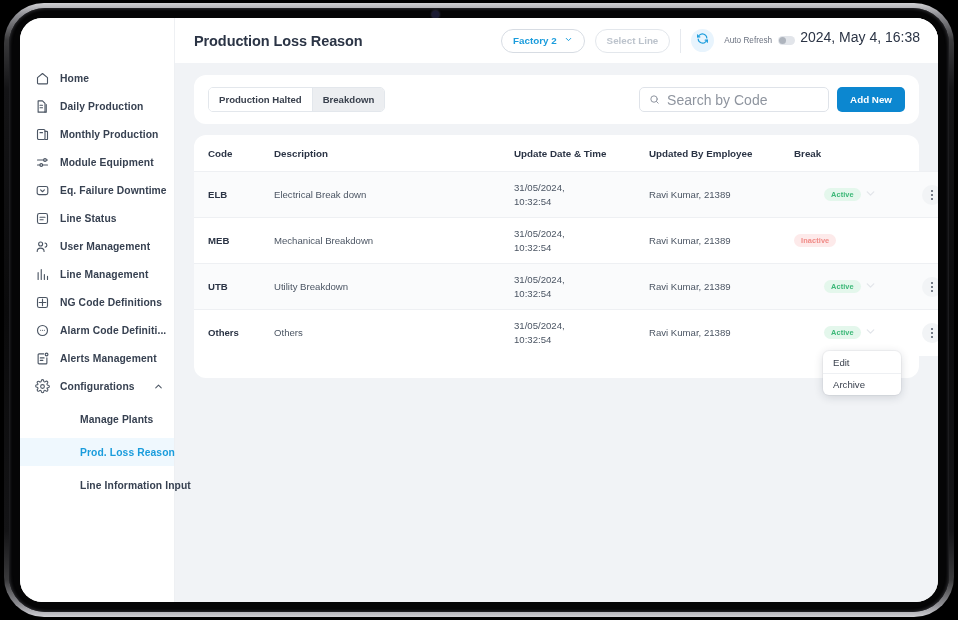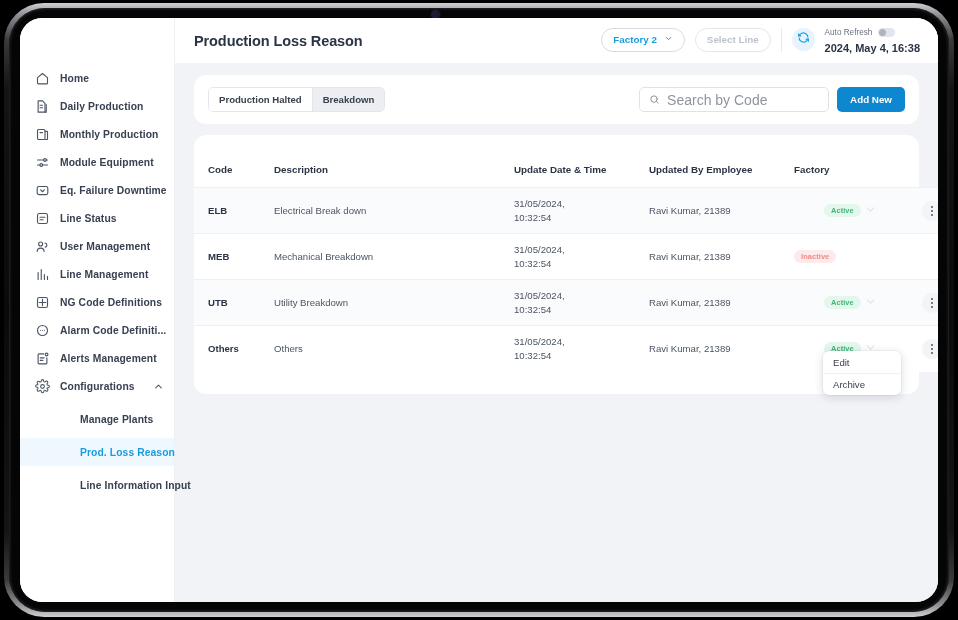--- a/index.html
+++ b/index.html
@@ -103,32 +103,32 @@
 
   .divider-v { width: 1px; height: 24px; background: #e6e9ee; }
 
   .refresh-btn {
     width: 23px; height: 23px; border-radius: 50%;
     background: #e8f4fd; display: flex; align-items: center; justify-content: center;
     cursor: pointer; flex-shrink:0;
   }
   .refresh-btn svg { width: 13px; height: 13px; color: #1a9cdc; }
 
-  .refresh-meta { display: flex; flex-direction: column; gap: 5px; }
+  .refresh-meta { display: flex; flex-direction: row; gap: 5px; }
   .refresh-row { display: flex; align-items: center; gap: 6px; }
   .refresh-label { font-size: 8.2px; color: #6b7280; font-weight: 400; white-space: nowrap; }
   .toggle {
     width: 17px; height: 9px; border-radius: 6px; background: #e2e5ea;
     position: relative; cursor: pointer; flex-shrink: 0;
   }
   .toggle::after {
     content: ""; position: absolute; left: 1px; top: 1px;
     width: 7px; height: 7px; border-radius: 50%; background: #aeb4bd;
   }
-  .refresh-time { font-size: 11px; color: #2b3445; font-weight: 700; white-space: nowrap; }
+  .refresh-time { font-size: 14px; color: #2b3445; font-weight: 400; white-space: nowrap; }
 
   .content { flex: 1; padding: 12px 19px 0 19px; overflow: hidden; }
 
   .card {
     background: #fff; border-radius: 12px; overflow: visible;
     position: relative;
   }
   .card.toolbar-card { padding: 12px 14px; margin-bottom: 11px; display: flex; align-items: center; }
 
   .segmented { display: flex; border: 1px solid #e3e7ec; border-radius: 5px; overflow: hidden; }
@@ -150,21 +150,21 @@
     font-family: "Liberation Sans", sans-serif; width: 100%; background: transparent;
   }
   .search-box input::placeholder { color: #8f959f; }
   .btn-primary {
     height: 25px; padding: 0 13px; border: none; border-radius: 5px;
     background: #0c87d0; color: #fff; font-size: 9.8px; font-weight: 700;
     cursor: pointer; font-family: "Liberation Sans", sans-serif; white-space: nowrap;
   }
 
   
-  .table-card { padding: 16px 0 22px 0; }
+  .table-card { padding: 0 0 22px 0; }
   table { width: 100%; border-collapse: collapse; table-layout: fixed; }
   thead th {
     text-align: left; font-size: 9.8px; font-weight: 700; color: #2b3445;
     padding: 13px 0 12px 0; border-bottom: 1px solid #eef0f3; white-space: nowrap;
   }
   .col-code   { width: 80px;  padding-left: 14px !important; }
   .col-desc   { width: 240px; }
   .col-date   { width: 135px; }
   .col-emp    { width: 145px; }
   .col-status { width: 70px; }
@@ -431,21 +431,21 @@
         </div>
 
         <div class="card table-card">
           <table>
             <thead>
               <tr>
                 <th class="col-code">Code</th>
                 <th class="col-desc">Description</th>
                 <th class="col-date">Update Date &amp; Time</th>
                 <th class="col-emp">Updated By Employee</th>
-                <th class="col-status">Factory</th>
+                <th class="col-status">Break</th>
                 <th class="col-chev"></th>
                 <th class="col-menu"></th>
               </tr>
             </thead>
             <tbody>
 
               <tr class="odd">
                 <td class="code">ELB</td>
                 <td>Electrical Break down</td>
                 <td class="date">

